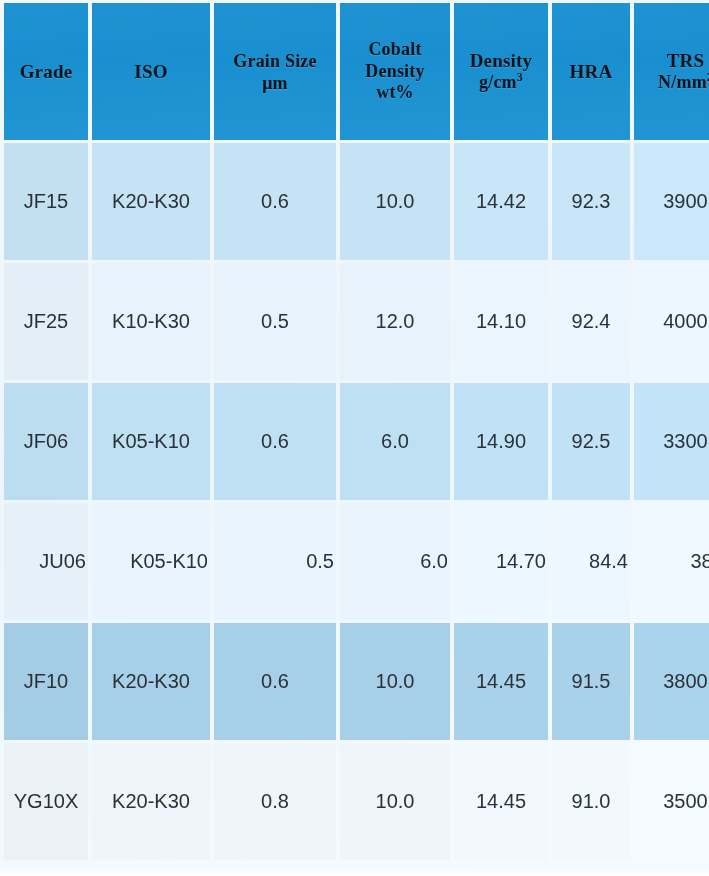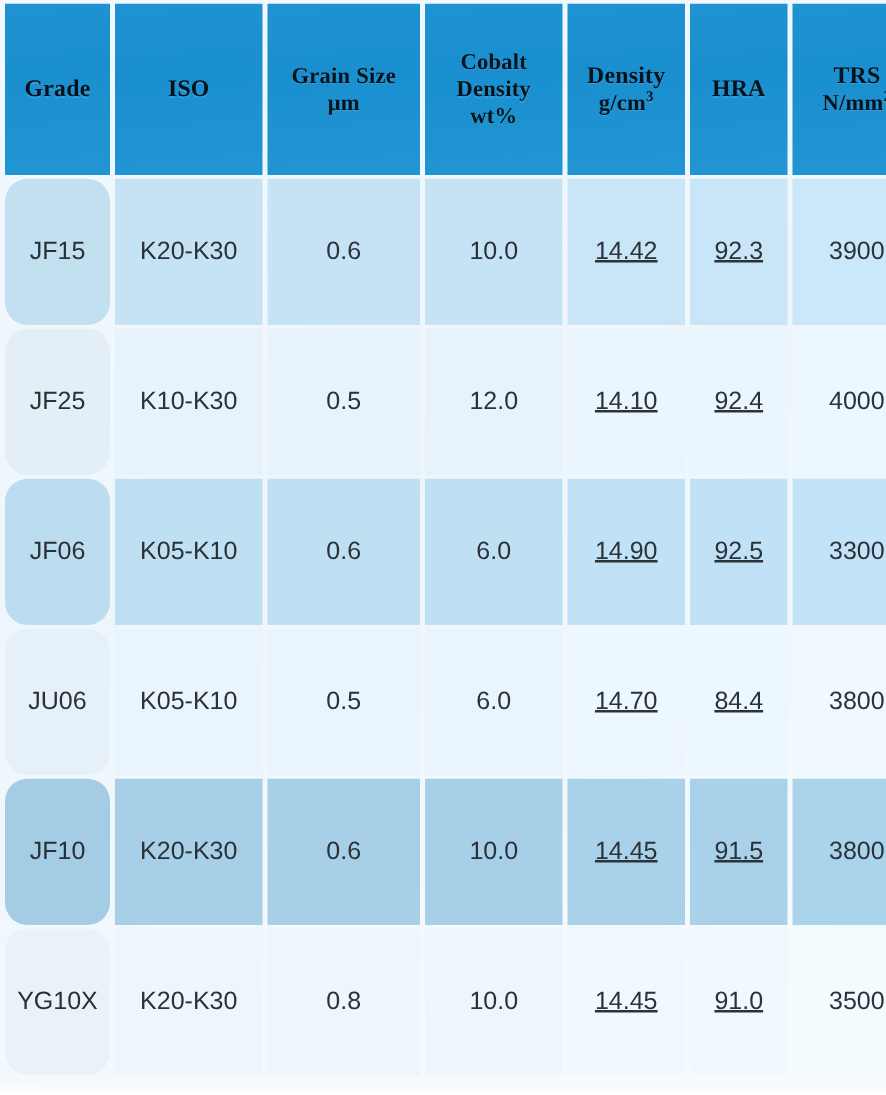--- a/index.html
+++ b/index.html
@@ -74,28 +74,28 @@
     font-family: "Liberation Sans", sans-serif;
     font-size: 20px;
     color: #2a3238;
     padding: 0 2px;
   }
 
   
   tr.row-dark td   { background: #c6e3f5; }
   tr.row-light td  { background: #e7f2fb; }
   tr.row-dark2 td  { background: #bfdff3; }
-  tr.row-light2 td { background: #eaf4fc; }
+  tr.row-light2 td { background: #eaf4fc; text-align: right; }
   tr.row-dark3 td  { background: #a7cfe7; margin-top: 44px; }
   tr.row-light3 td { background: #eef6fc; }
 
   
-  tbody td.col-1 { filter: brightness(0.985); border-radius: 18px; }
+  tbody td.col-1 { filter: brightness(0.985); }
   tbody td.col-5,
-  tbody td.col-6 { filter: brightness(1.012); text-decoration: underline; }
+  tbody td.col-6 { filter: brightness(1.012); }
   tbody td.col-7 { filter: brightness(1.02); }
 
   
   #watermark {
     position: absolute;
     left: 0;
     right: 0;
     top: 418px;
     text-align: center;
     font-family: "Liberation Sans", sans-serif;

